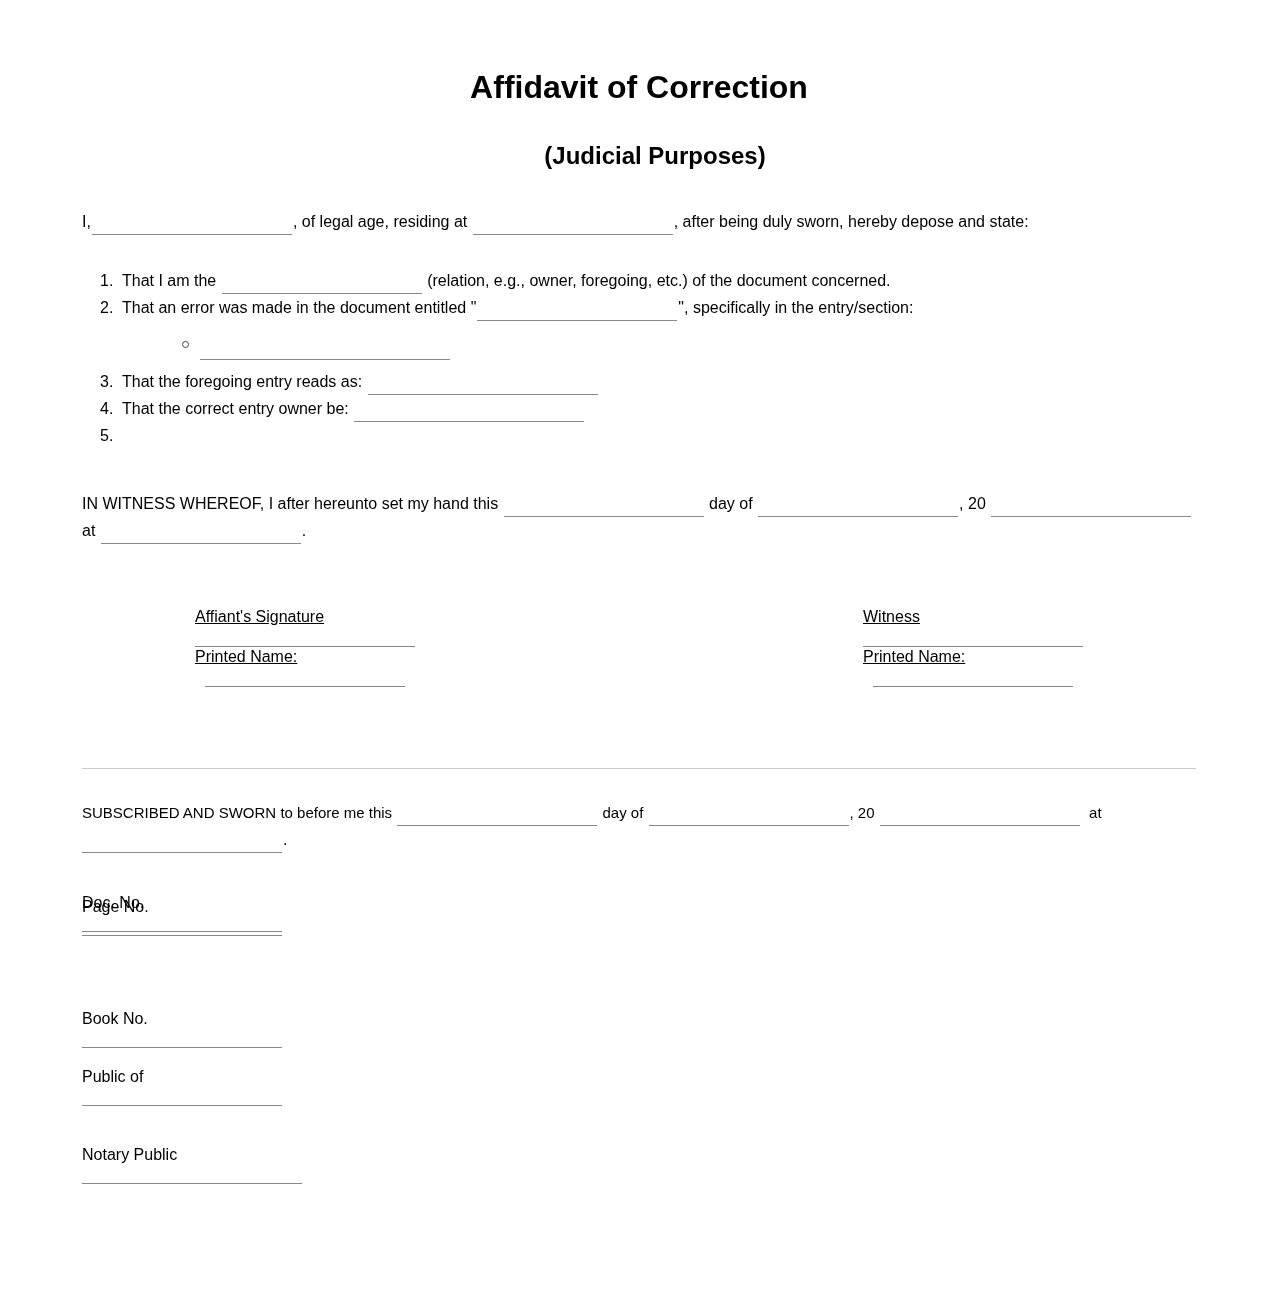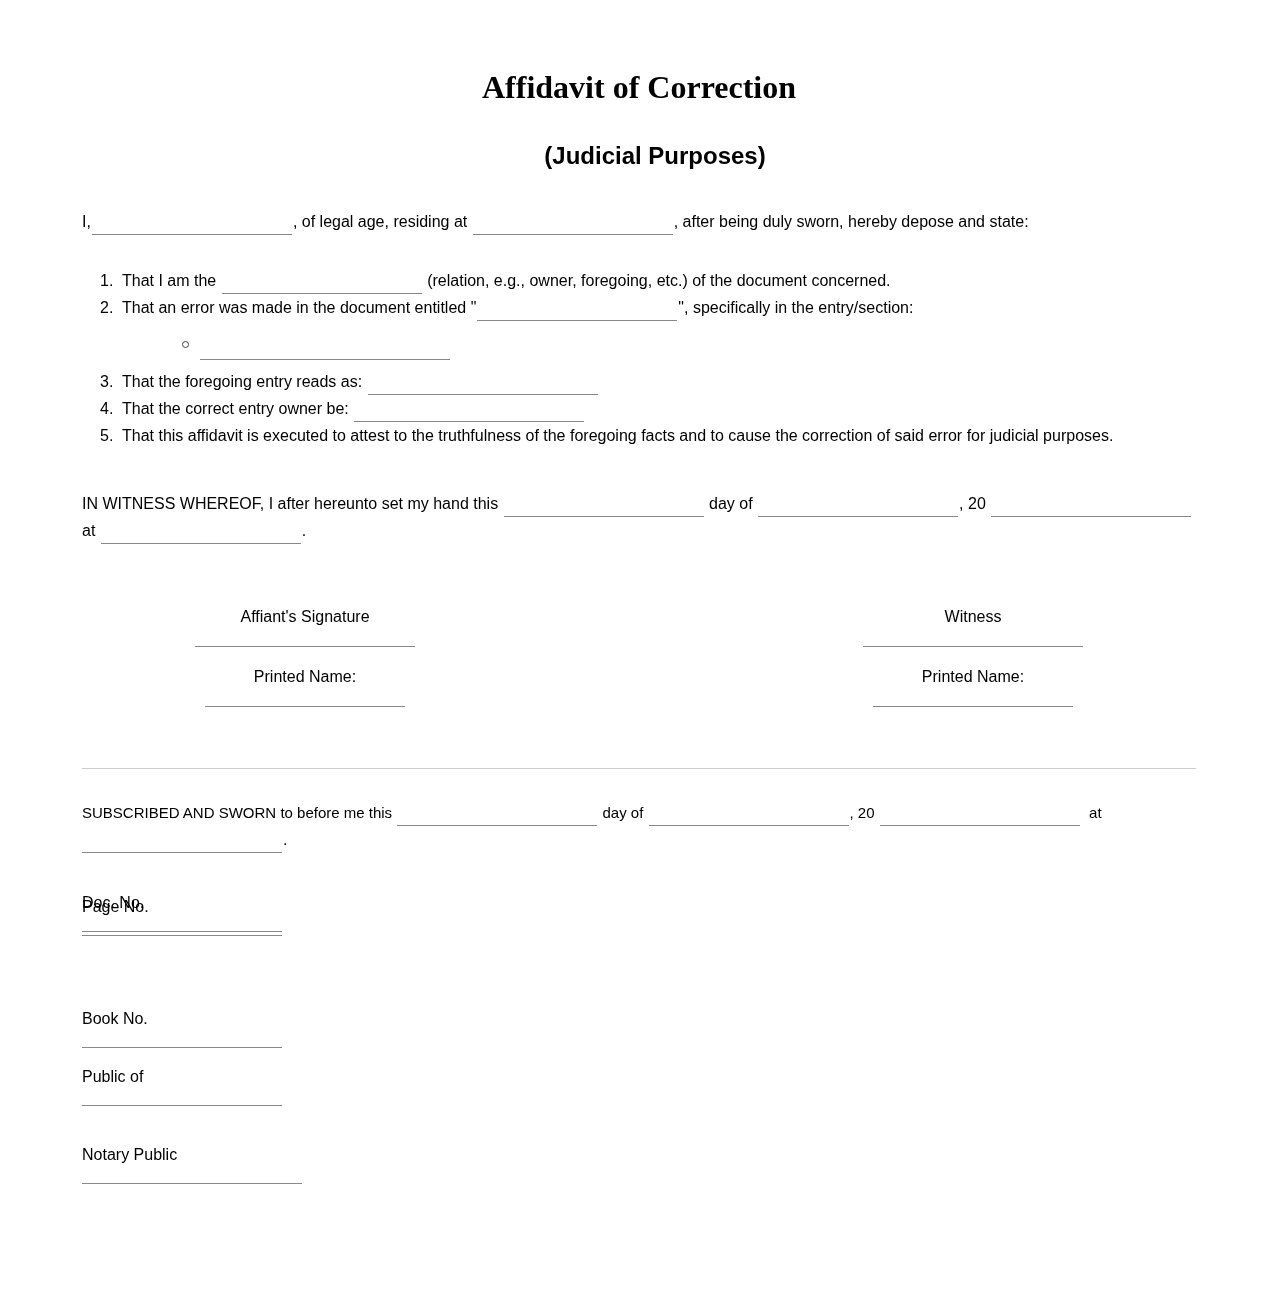--- a/index.html
+++ b/index.html
@@ -6,44 +6,44 @@
   html, body { width: 1278px; height: 1300px; background: #ffffff; }
   body {
     font-family: "Liberation Sans", sans-serif;
     color: #000;
     font-size: 16px;
     position: relative;
   }
   .page { position: absolute; left: 82px; top: 0; width: 1114px; }
   h1 {
     position: absolute; left: 0; width: 1114px; top: 68px;
-    text-align: center; font-size: 32px; font-weight: bold; line-height: 38px; font-family: Liberation Serif, serif;
+    text-align: center; font-size: 32px; font-weight: bold; line-height: 38px;
   }
   h2 {
     position: absolute; left: 16px; width: 1114px; top: 142px;
     text-align: center; font-size: 24px; font-weight: bold; line-height: 28px;
   }
   .blank {
     display: inline-block; width: 200px; height: 1px;
     border-bottom: 1px solid #888888; vertical-align: -8px;
     margin: 0 1px;
   }
   .line { position: absolute; left: 0; white-space: nowrap; line-height: 20px; }
   .intro { top: 212px; }
   ol.facts { position: absolute; left: 0; top: 271px; list-style: none; }
   ol.facts li { position: relative; padding-left: 22px; left: 18px; white-space: nowrap; height: 27px; line-height: 20px; }
   ol.facts li .num { position: absolute; left: 0; }
   .sub-item { position: absolute; left: 100px; top: 337px; white-space: nowrap; line-height: 20px; }
   .sub-item .bullet { display: inline-block; width: 7px; height: 7px; border: 1.5px solid #444; border-radius: 50%; vertical-align: 4px; margin-right: 10px; }
   .witness1 { top: 494px; }
   .witness2 { top: 521px; }
-  .sig-col { position: absolute; width: 220px; text-align: center; }
+  .sig-col { position: absolute; width: 220px; text-align: left; text-decoration: underline; }
   .sig-col .lbl { height: 20px; line-height: 20px; }
   .sig-col .sigline { width: 220px; margin: 19px auto 0 auto; border-bottom: 1px solid #888; height: 1px; }
-  .sig-col .pn { margin-top: 20px; height: 20px; line-height: 20px; }
+  .sig-col .pn { height: 20px; line-height: 20px; }
   .sig-col .pnline { width: 200px; margin: 19px auto 0 auto; border-bottom: 1px solid #888; height: 1px; }
   .divider { position: absolute; left: 0; top: 768px; width: 1114px; border-top: 1px solid #cccccc; }
   .sworn1 { top: 803px; }
   .sworn2 { top: 830px; }
   .bold { font-weight: normal; }
   .reg { position: absolute; left: 0; }
   .reg .lbl { line-height: 20px; height: 20px; }
   .reg .rline { width: 200px; border-bottom: 1px solid #888; height: 1px; margin-top: 18px; }
   .reg .rline.wide { width: 220px; }
 </style>
@@ -72,21 +72,20 @@
     <li>
       <span class="num">3.</span>
       <span>That the foregoing entry reads as:</span>&nbsp;<span class="blank" style="width:230px"></span>
     </li>
     <li>
       <span class="num">4.</span>
       <span>That the correct entry owner be:</span>&nbsp;<span class="blank" style="width:230px"></span>
     </li>
     <li>
       <span class="num">5.</span>
-      <span>That this affidavit is executed to attest to the truthfulness of the foregoing facts and to cause the correction of said error for judicial purposes.</span>
     </li>
   </ol>
 
   <div class="sub-item">
     <span class="bullet"></span><span class="blank" style="width:250px"></span>
   </div>
 
   <div class="line witness1">
     <span>IN WITNESS WHEREOF, I after hereunto set my hand this</span>&nbsp;<span class="blank"></span>&nbsp;<span>day of</span>&nbsp;<span class="blank"></span><span>, 20</span>&nbsp;<span class="blank"></span>
   </div>

